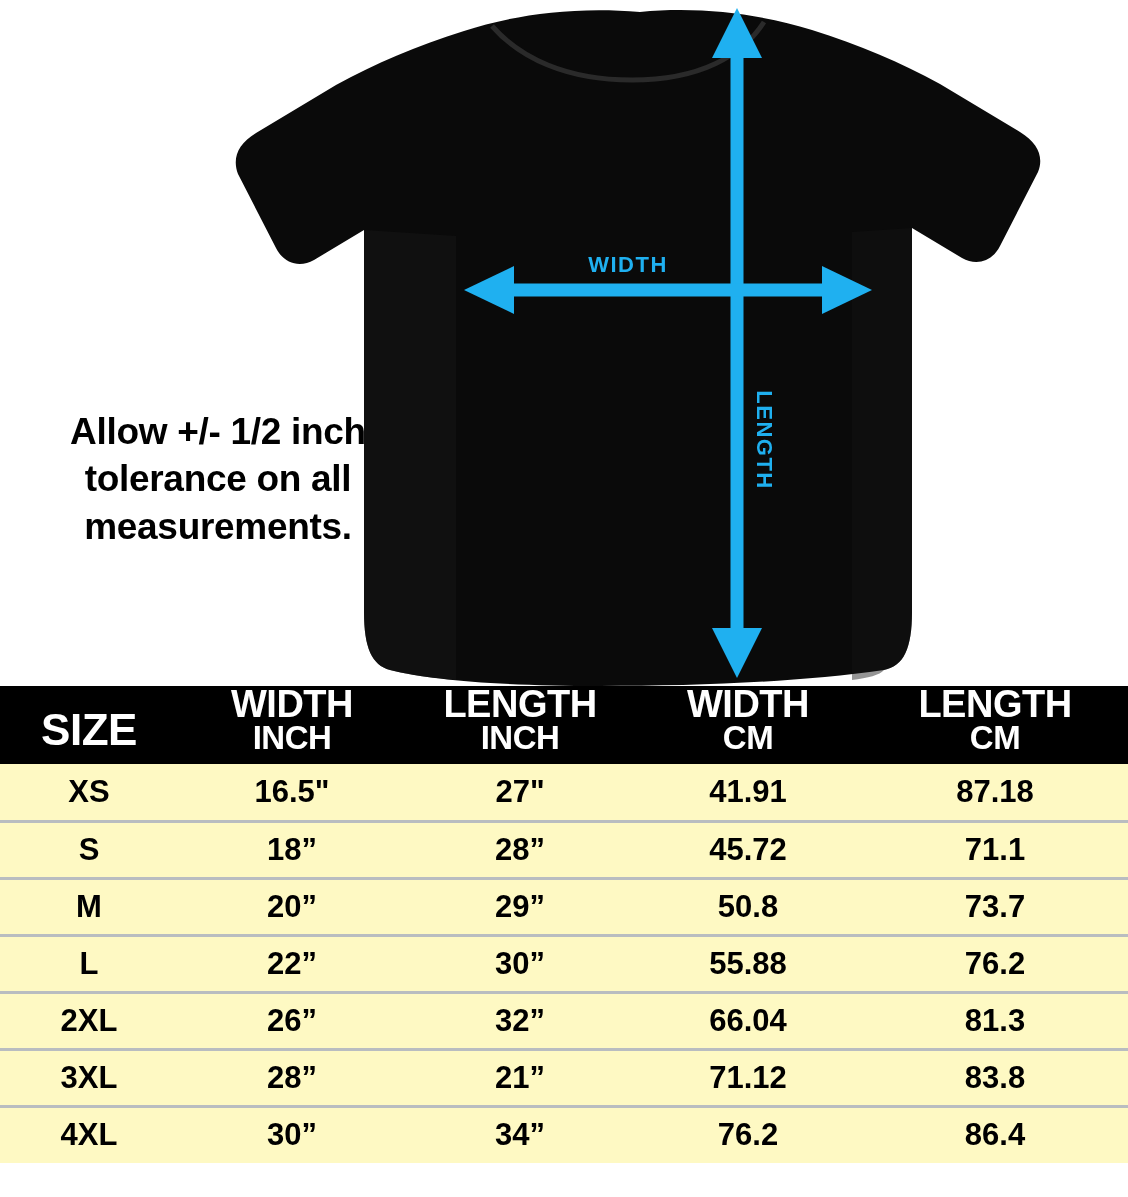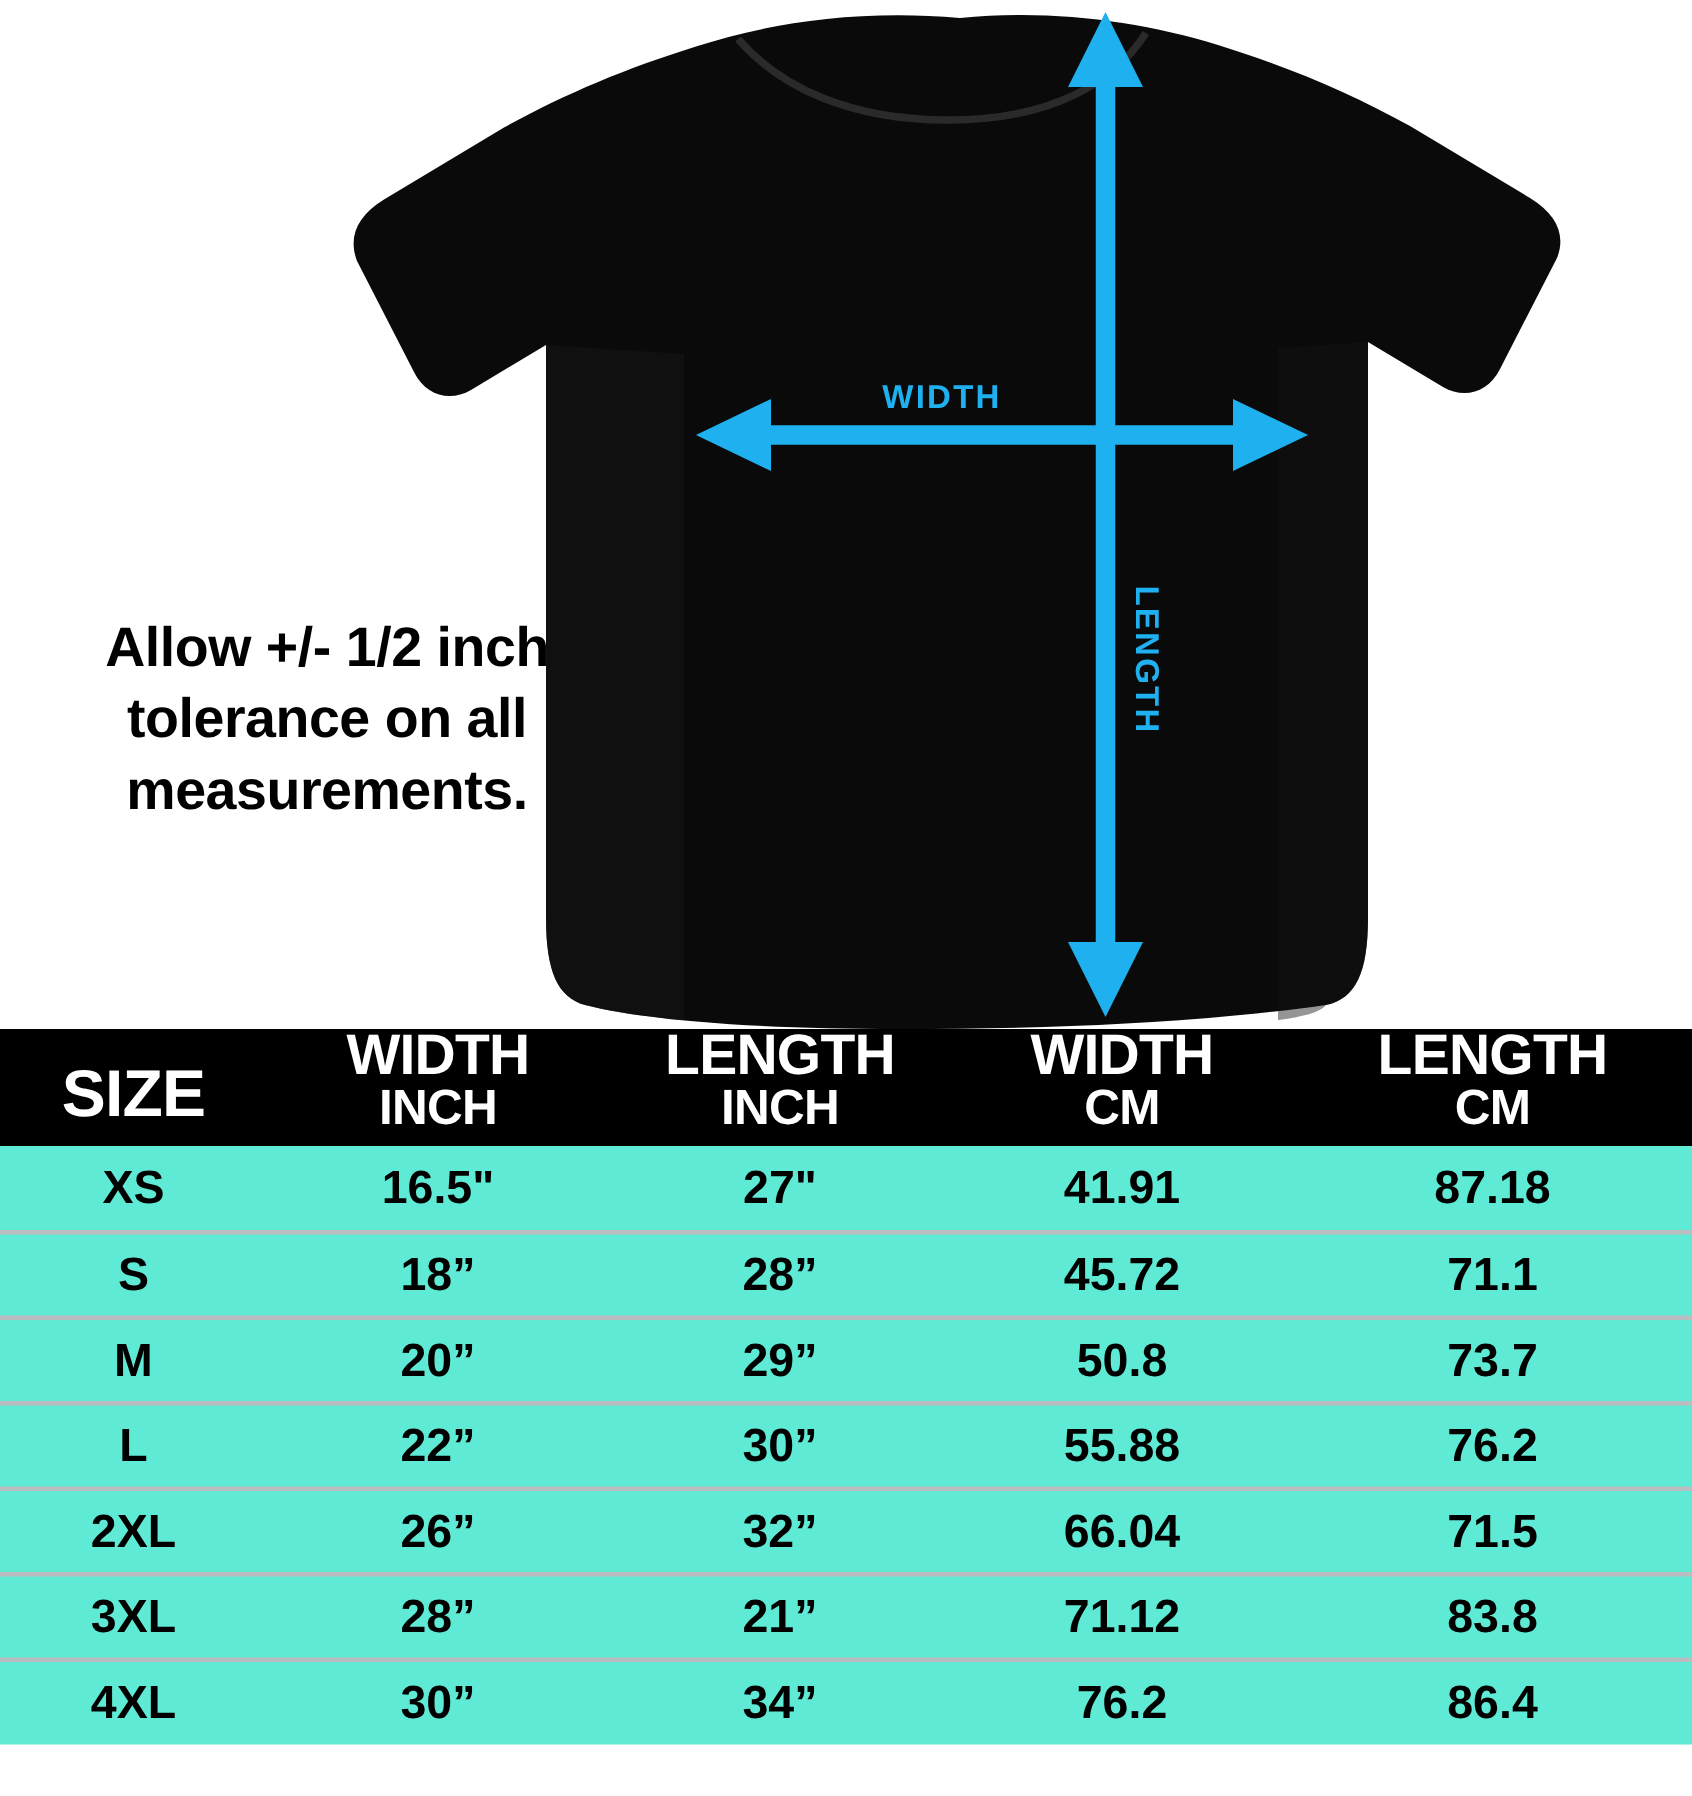--- a/index.html
+++ b/index.html
@@ -76,21 +76,21 @@
   }
 
   #size-table tbody td {
     height: 57px;
     font-size: 31px;
     font-weight: bold;
     text-align: center;
     vertical-align: middle;
     color: #000000;
     border-bottom: 3px solid #b9bdc0;
-    background: #5eead4;
+    background: #fef9c3;
     font-family: "Liberation Sans", sans-serif;
   }
   #size-table tbody tr:first-child td { border-top: 0; }
   #size-table tbody tr:last-child td { border-bottom: 0; }
 
   .arrow-label {
     fill: #1fb0f0;
     font-family: "Liberation Sans", sans-serif;
     font-size: 22px;
     font-weight: bold;
@@ -229,21 +229,21 @@
       <td>22”</td>
       <td>30”</td>
       <td>55.88</td>
       <td>76.2</td>
     </tr>
     <tr>
       <td>2XL</td>
       <td>26”</td>
       <td>32”</td>
       <td>66.04</td>
-      <td>71.5</td>
+      <td>81.3</td>
     </tr>
     <tr>
       <td>3XL</td>
       <td>28”</td>
       <td>21”</td>
       <td>71.12</td>
       <td>83.8</td>
     </tr>
     <tr>
       <td>4XL</td>

